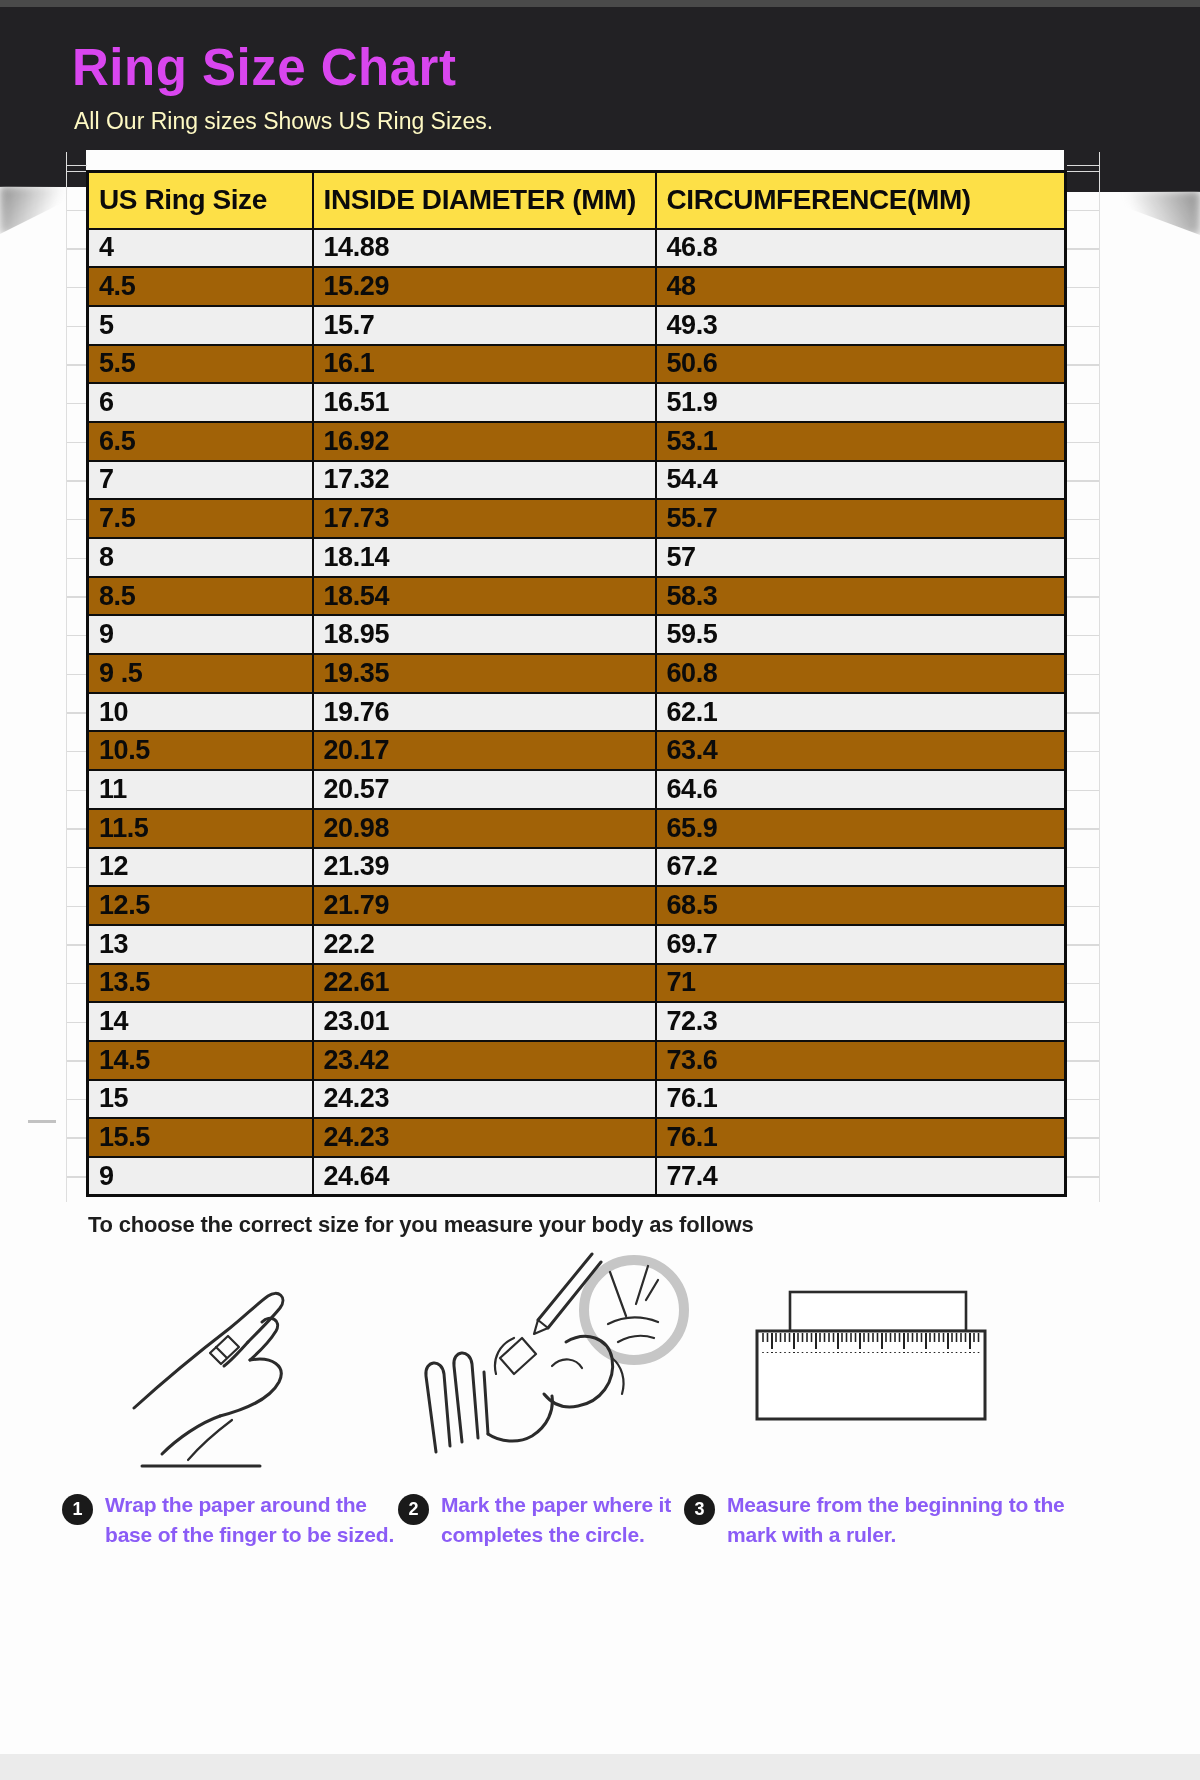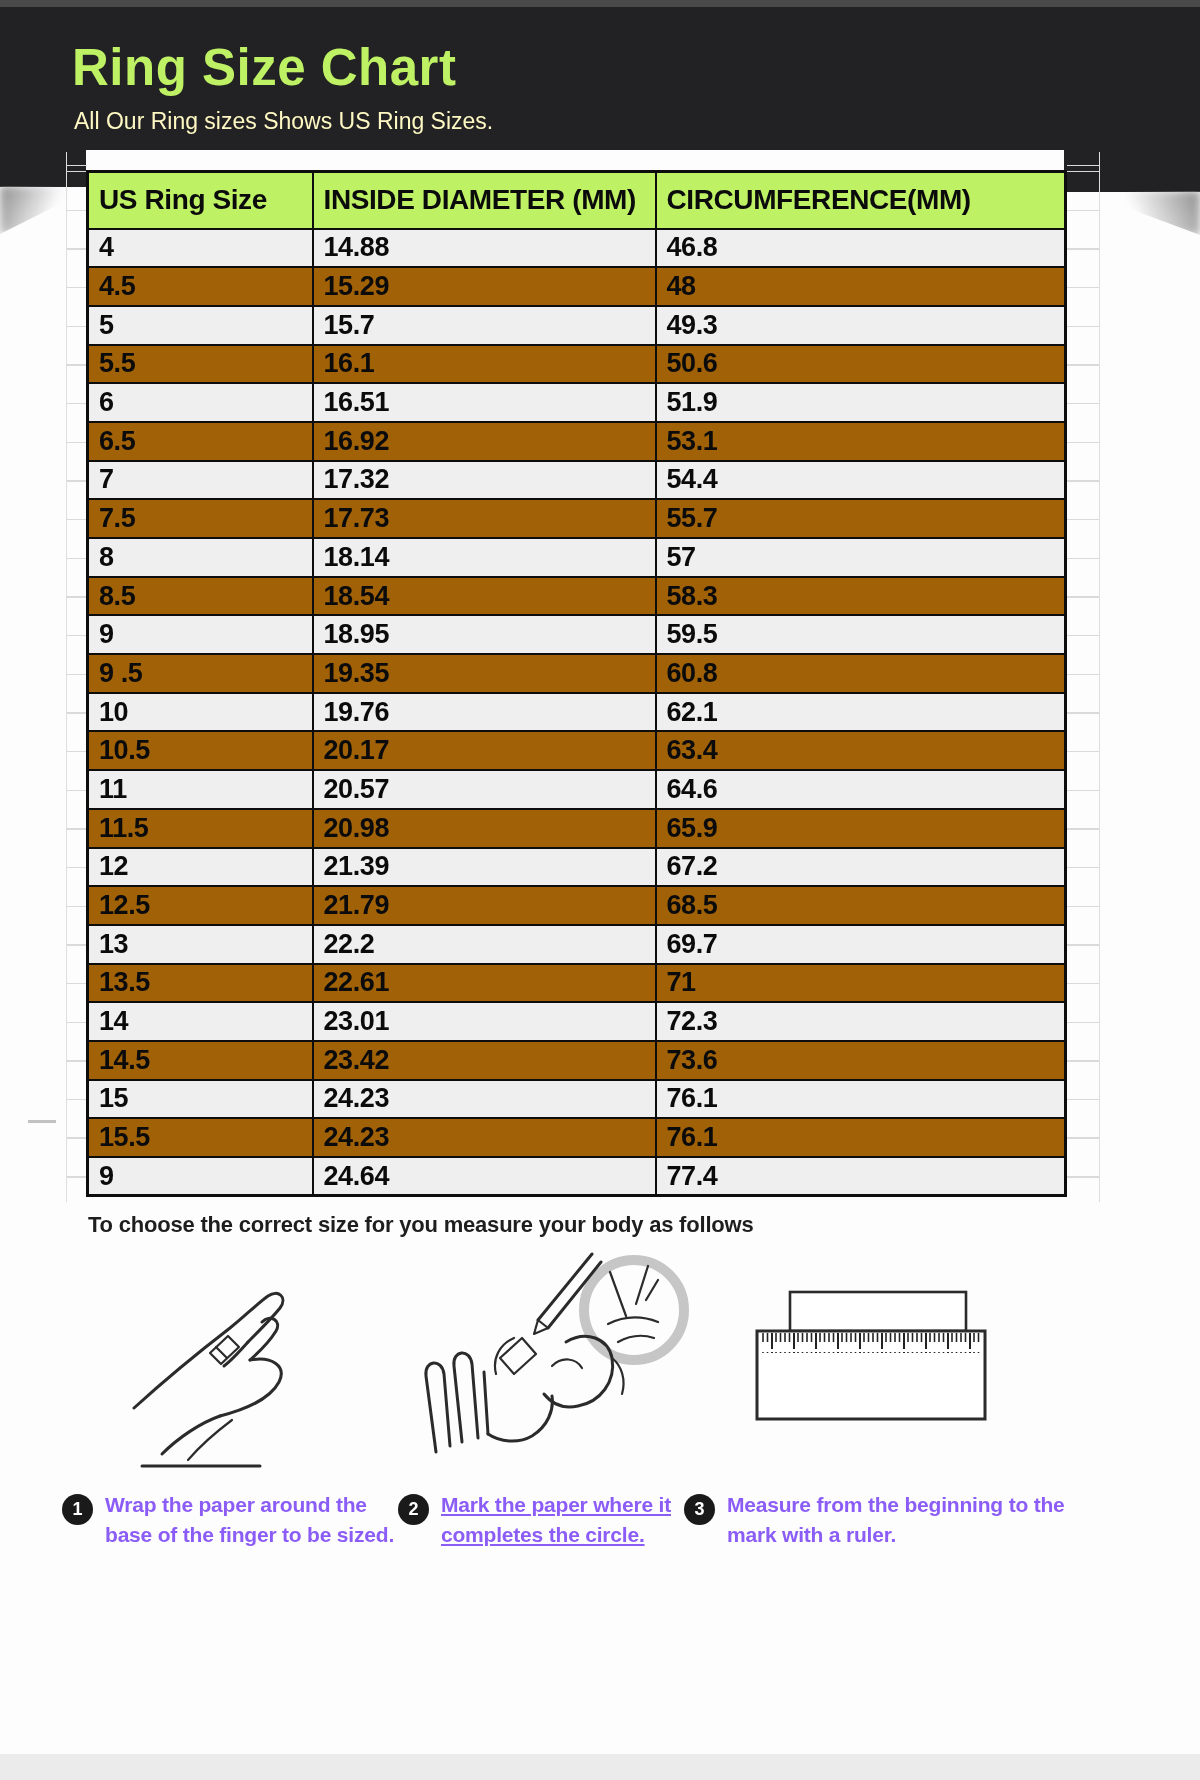--- a/index.html
+++ b/index.html
@@ -10,41 +10,41 @@
   .banner{position:absolute;left:0;top:0;width:1200px;height:150px;background:#222124;}
   .banner-top-edge{position:absolute;left:0;top:0;width:1200px;height:7px;background:#4a4a4a;}
   .banner-ext-left{position:absolute;left:0;top:149px;width:86px;height:38px;background:#222124;}
   .banner-ext-right{position:absolute;left:1064px;top:149px;width:136px;height:43px;background:#222124;}
   .curl-shadow-left{position:absolute;left:0;top:186px;width:96px;height:48px;
       background:linear-gradient(115deg,#8d8d8d 0%,rgba(141,141,141,0) 55%);
       clip-path:polygon(0 0,100% 0,0 100%);filter:blur(4px);}
   .curl-shadow-right{position:absolute;left:1082px;top:191px;width:118px;height:44px;
       background:linear-gradient(245deg,#8d8d8d 0%,rgba(141,141,141,0) 55%);
       clip-path:polygon(0 0,100% 0,100% 100%);filter:blur(4px);}
-  .banner-title{position:absolute;left:72px;top:38px;color:#bef264;font-size:51px;font-weight:bold;letter-spacing:.5px;}
+  .banner-title{position:absolute;left:72px;top:38px;color:#d946ef;font-size:51px;font-weight:bold;letter-spacing:.5px;}
   .banner-subtitle{position:absolute;left:74px;top:108px;color:#fef9c3;font-size:23px;font-weight:400;}
 
   
   .grid-strip-left{position:absolute;left:66px;top:152px;width:20px;height:1050px;
       background-image:repeating-linear-gradient(to bottom,#dadada 0 1.5px,transparent 1.5px 38.66px);
       background-position:0 19px;border-left:1.5px solid #dedede;}
   .grid-strip-right{position:absolute;left:1067px;top:152px;width:32px;height:1050px;
       background-image:repeating-linear-gradient(to bottom,#dadada 0 1.5px,transparent 1.5px 38.66px);
       background-position:0 19px;border-right:1.5px solid #dedede;}
   .stray-dash{position:absolute;left:28px;top:1120px;width:28px;height:3px;background:#c2c2c2;}
 
   
   table.size-table{position:absolute;left:86px;top:170px;width:978px;border-collapse:collapse;
       table-layout:fixed;}
   table.size-table th,table.size-table td{border:2.5px solid #0d0d0d;padding:0 0 0 10px;
       text-align:left;vertical-align:middle;font-weight:bold;color:#0b0b0b;letter-spacing:-0.4px;
       overflow:hidden;white-space:nowrap;}
   table.size-table{border:3px solid #0d0d0d;}
   table.size-table thead tr{height:57px;}
-  table.size-table th{background:#bef264;font-size:28px;}
+  table.size-table th{background:#fde047;font-size:28px;}
   table.size-table tbody tr{height:38.7px;}
   table.size-table td{font-size:27px;}
   table.size-table tbody tr.odd td{background:#efefef;}
   table.size-table tbody tr.even td{background:#a16207;}
 
   
   .note-heading{position:absolute;left:88px;top:1212px;font-size:22px;font-weight:bold;color:#1e1e1e;letter-spacing:-0.2px;text-align:center;}
 
   .illustration{position:absolute;}
   .illus-wrap{left:112px;top:1270px;}
@@ -52,21 +52,21 @@
   .illus-ruler{left:752px;top:1286px;}
 
   .step{position:absolute;display:flex;align-items:flex-start;}
   .step-1{left:62px;top:1490px;}
   .step-2{left:398px;top:1490px;}
   .step-3{left:684px;top:1490px;}
   .step-badge{flex:0 0 auto;width:31px;height:31px;border-radius:50%;background:#1a1a1a;color:#ffffff;
       font-size:18px;font-weight:bold;display:flex;align-items:center;justify-content:center;margin:4px 12px 0 0;}
   .step-text{font-size:21px;font-weight:bold;color:#8b5cf6;line-height:30px;letter-spacing:-0.2px;}
   .step-1 .step-text{max-width:292px;}
-  .step-2 .step-text{max-width:262px;text-decoration:underline;}
+  .step-2 .step-text{max-width:262px;}
   .step-3 .step-text{max-width:345px;}
 
   .footer-strip{position:absolute;left:0;top:1754px;width:1200px;height:26px;background:#ebebeb;}
 
   .sketch{stroke:#2b2b2b;stroke-width:3;fill:none;stroke-linecap:round;stroke-linejoin:round;}
   .sketch-thin{stroke:#2b2b2b;stroke-width:2.2;fill:none;stroke-linecap:round;stroke-linejoin:round;}
 </style>
 </head>
 <body>
 

